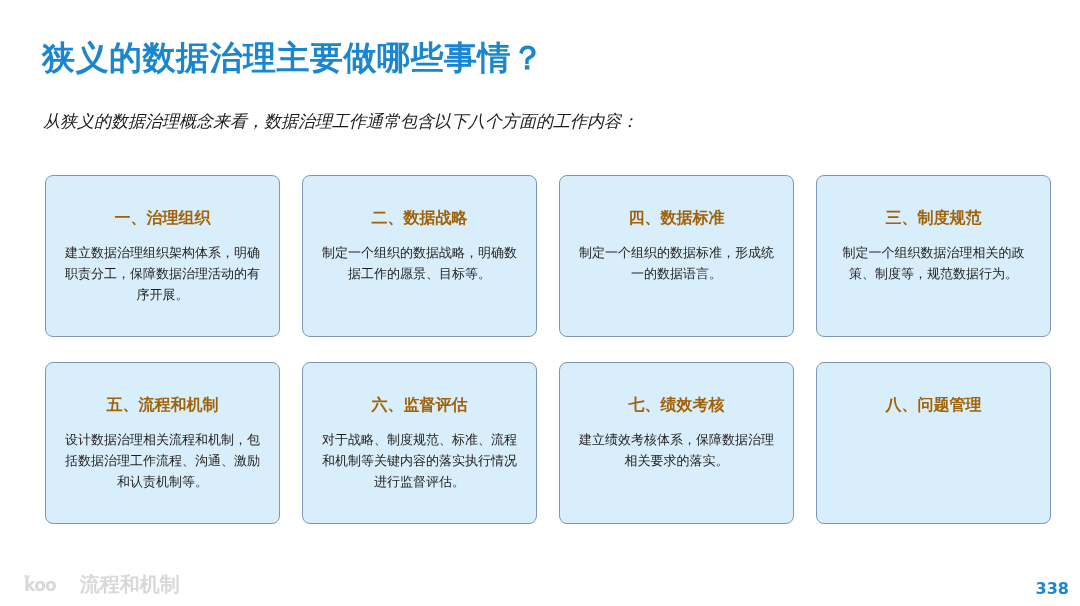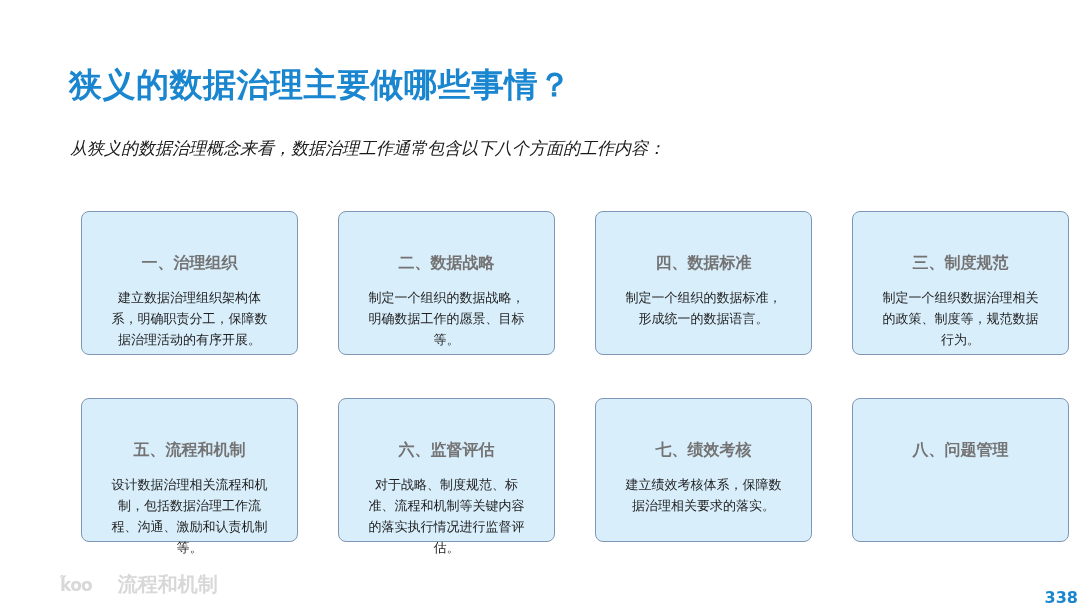--- a/index.html
+++ b/index.html
@@ -1,15 +1,15 @@
 <!DOCTYPE html>
 <html><head>
 <meta charset="utf-8">
 <style>
-  * { box-sizing: border-box; margin: 13px; padding: 0; }
+  * { box-sizing: border-box; margin: 4px; padding: 0; }
   html, body { width: 1080px; height: 606px; background: #ffffff; overflow: hidden; }
   body { position: relative; font-family: "DejaVu Sans", "Liberation Sans", sans-serif; color: #1a1a1a; }
   .title {
     position: absolute; left: 30px; top: 24px;
     font-size: 33px; font-weight: bold; color: #1a86d0; letter-spacing: 0.5px;
   }
   .subtitle {
     position: absolute; left: 31px; top: 98px;
     font-size: 17px; color: #1a1a1a; font-style: italic;
   }
@@ -21,28 +21,28 @@
     column-gap: 14px; row-gap: 17px;
   }
   .card {
     background: #d9eefb;
     border: 1.5px solid #7f97b5;
     border-radius: 8px;
     padding: 28px 12px 10px;
     text-align: center;
   }
   .card-title {
-    font-size: 16px; font-weight: bold; color: #737373; margin-bottom: 13px;
+    font-size: 16px; font-weight: bold; color: #a16207; margin-bottom: 13px;
   }
   .card-desc {
     font-size: 13px; line-height: 21px; color: #1e1e1e;
   }
   .logo {
     position: absolute; left: 8px; bottom: 8px;
-    display: flex; align-items: center; gap: 0;
+    display: flex; align-items: center; gap: 16px;
     color: #d8d8d8; font-size: 20px; font-weight: bold;
   }
   .logo-mark { font-size: 17px; letter-spacing: -1px; }
   .page-num {
     position: absolute; right: 15px; bottom: 12px;
     font-size: 16px; font-weight: bold; color: #1a86d0;
   }
 </style>
 </head>
 <body>

